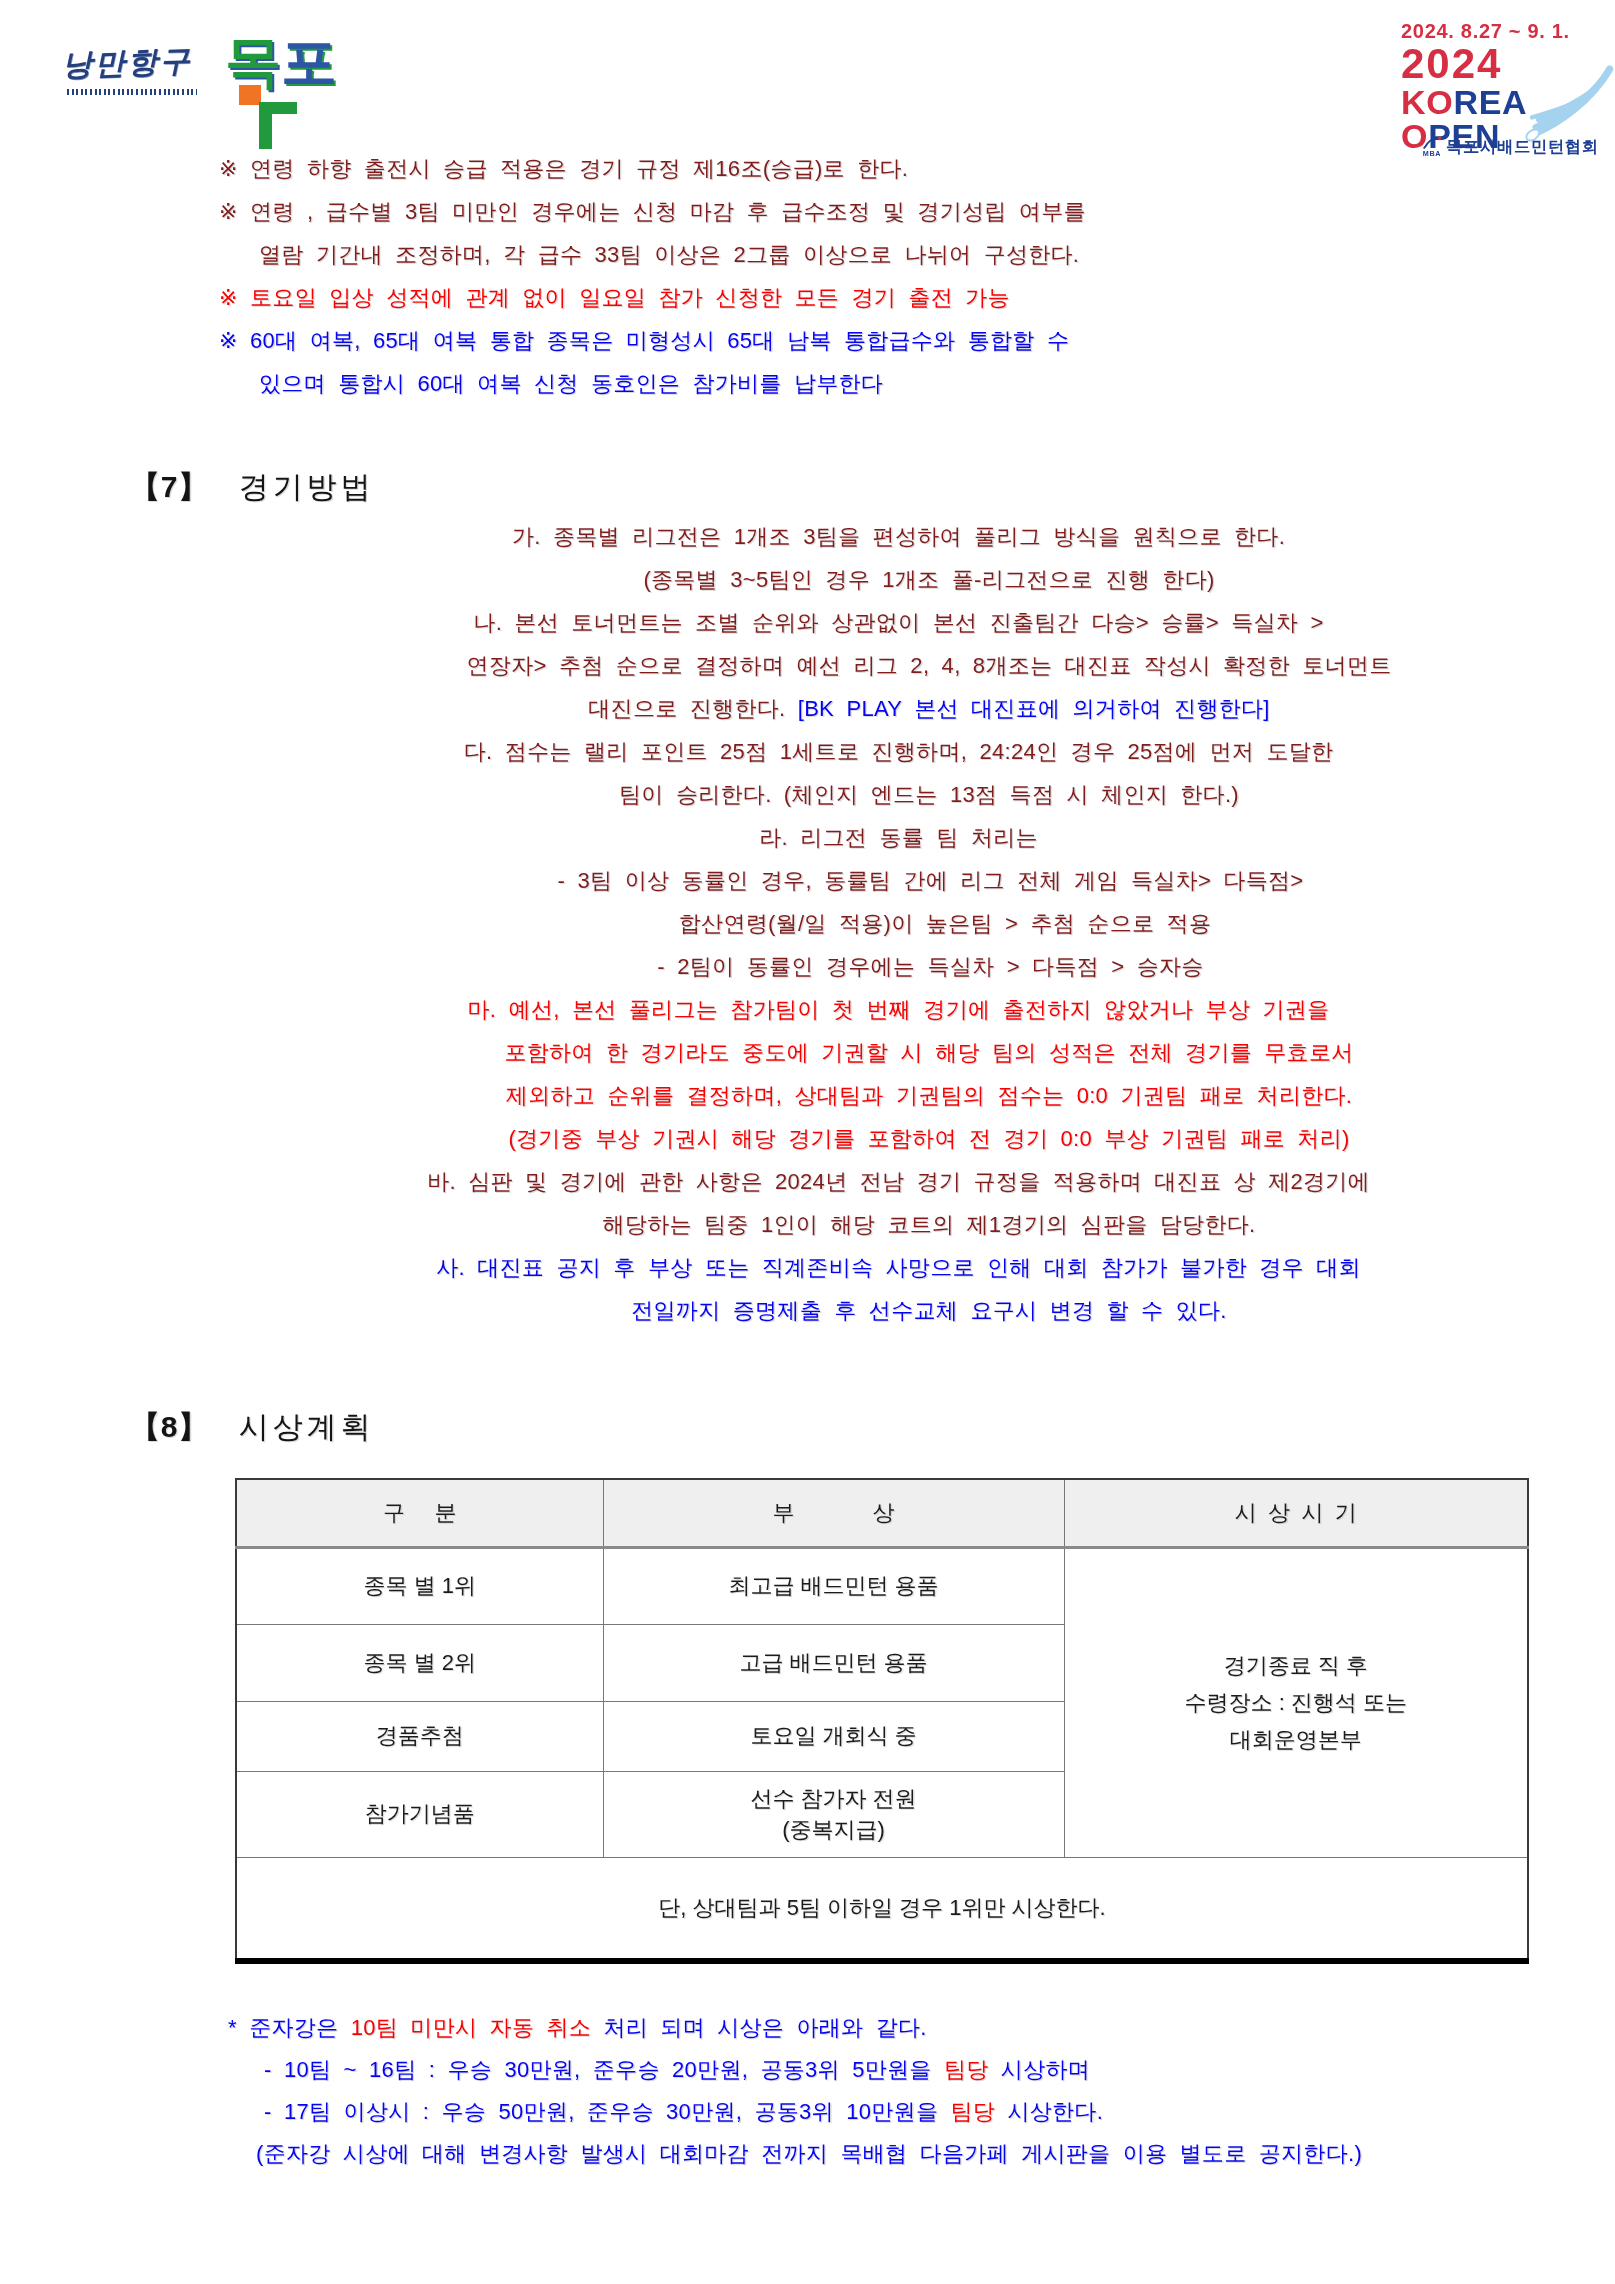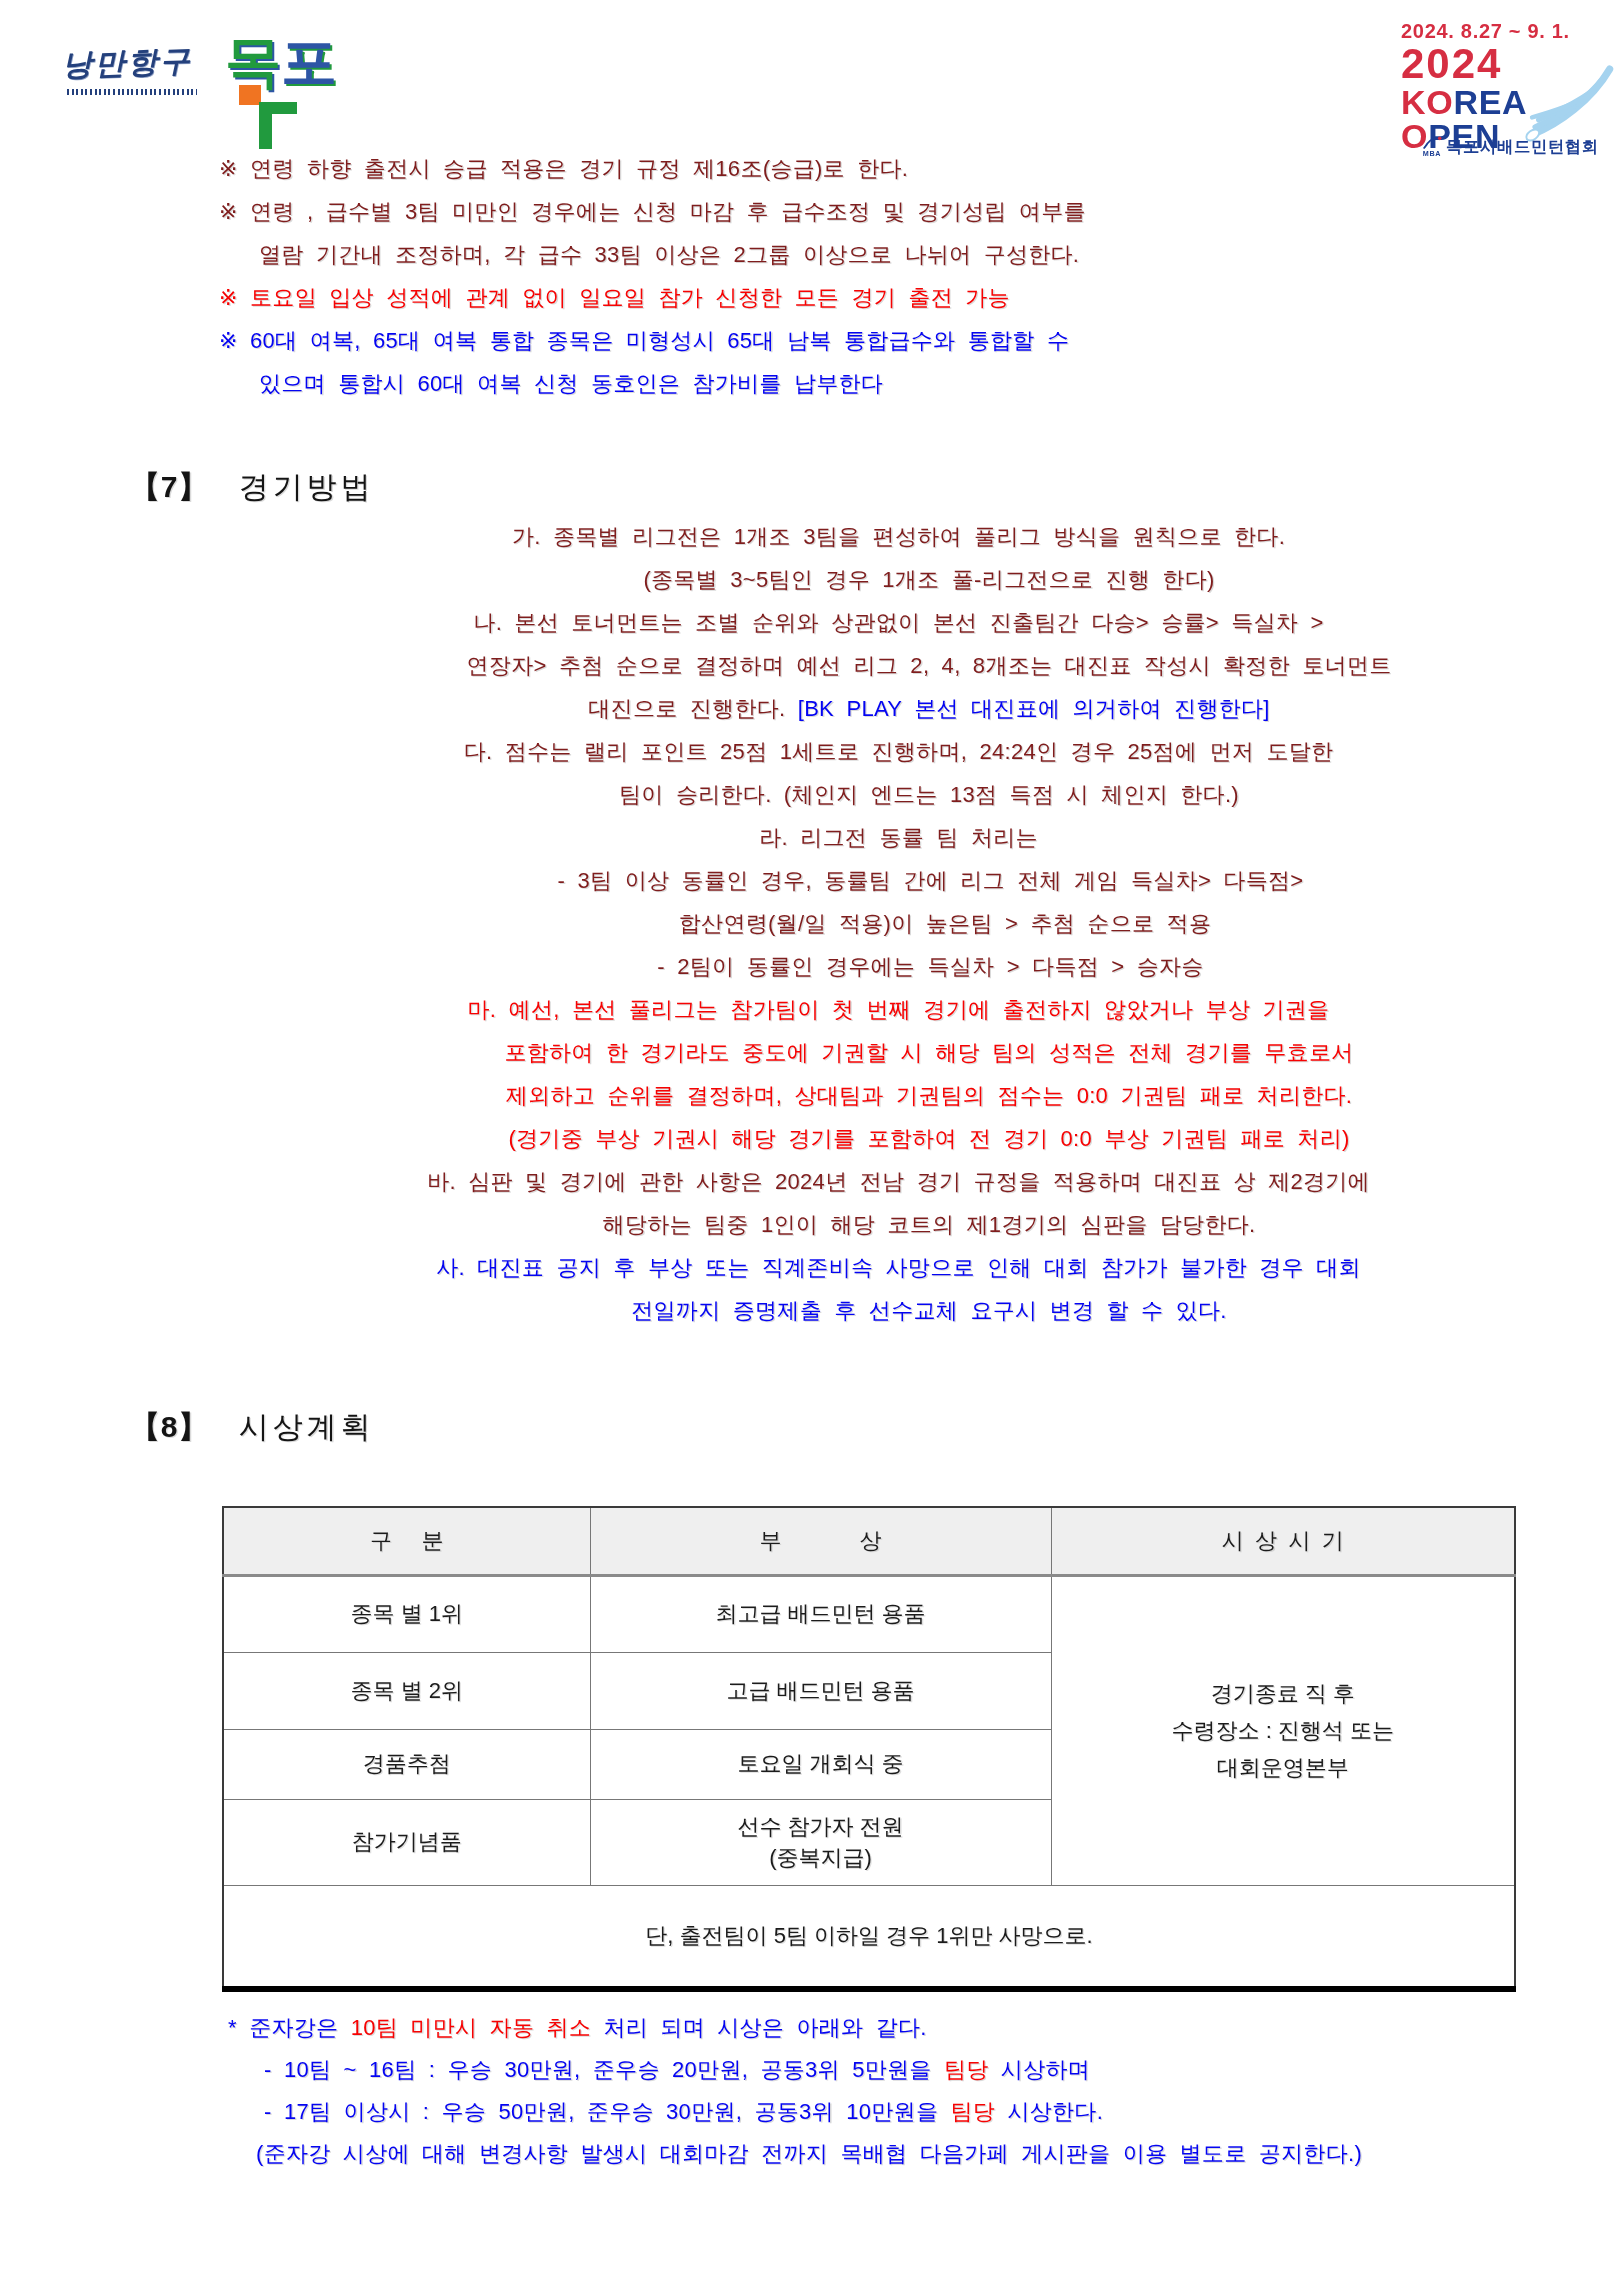--- a/index.html
+++ b/index.html
@@ -58,22 +58,22 @@
 
   
   .rules { position:absolute; left:0; top:515px; width:100%; }
   .rules .line { line-height:43px;text-align:center; }
   .ml-item     { margin-left:181px; }
   .ml-cont     { margin-left:242px; }
   .ml-dash     { margin-left:245px; }
   .ml-dashcont { margin-left:274px; }
 
   
-  .awards { position:absolute; left:222px; top:1478px; width:1292px; border-collapse:collapse;
-            table-layout:fixed; border:2px solid #3a3a3a; border-bottom:6.5px solid #000;margin-top:28px; }
+  .awards { position:absolute; left:235px; top:1478px; width:1292px; border-collapse:collapse;
+            table-layout:fixed; border:2px solid #3a3a3a; border-bottom:6.5px solid #000; }
   .awards th, .awards td { border:1.3px solid #777; text-align:center; vertical-align:middle;
             font-size:22px; color:#1b1b1b; text-shadow:1.3px 1.3px 0 rgba(150,150,150,0.3); }
   .awards thead th { background:#efefef; font-weight:400; height:68px; border-bottom:3.3px solid #8a8a8a; }
   .gap-md { word-spacing:23.5px; }
   .gap-lg { word-spacing:72px; }
   .gap-sm { word-spacing:5.2px; }
   .r1 td { height:77px; } .r2 td { height:77px; } .r3 td { height:70px; } .r4 td { height:86px; }
   .note-row td { height:104px; }
   .timing-cell div { line-height:37px; }
   .prize-two div { line-height:31px; }
@@ -200,21 +200,21 @@
         <td>토요일 개회식 중</td>
       </tr>
       <tr class="r4">
         <td>참가기념품</td>
         <td class="prize-two">
           <div>선수 참가자 전원</div>
           <div>(중복지급)</div>
         </td>
       </tr>
       <tr class="note-row">
-        <td colspan="3">단, 출전팀이 5팀 이하일 경우 1위만 사망으로.</td>
+        <td colspan="3">단, 상대팀과 5팀 이하일 경우 1위만 시상한다.</td>
       </tr>
     </tbody>
   </table>
 
   <div class="footer">
     <div class="line doc-text ml-star"><span class="c-blue">* 준자강은 </span><span class="c-red">10팀 미만시 자동 취소</span><span class="c-blue"> 처리 되며 시상은 아래와 같다.</span></div>
     <div class="line doc-text ml-fdash"><span class="c-blue">- 10팀 ~ 16팀 : 우승 30만원, 준우승 20만원, 공동3위 5만원을 </span><span class="c-red">팀당</span><span class="c-blue"> 시상하며</span></div>
     <div class="line doc-text ml-fdash"><span class="c-blue">- 17팀 이상시 : 우승 50만원, 준우승 30만원, 공동3위 10만원을 </span><span class="c-red">팀당</span><span class="c-blue"> 시상한다.</span></div>
     <div class="line doc-text c-blue ml-paren">(준자강 시상에 대해 변경사항 발생시 대회마감 전까지 목배협 다음가페 게시판을 이용 별도로 공지한다.)</div>
   </div>

